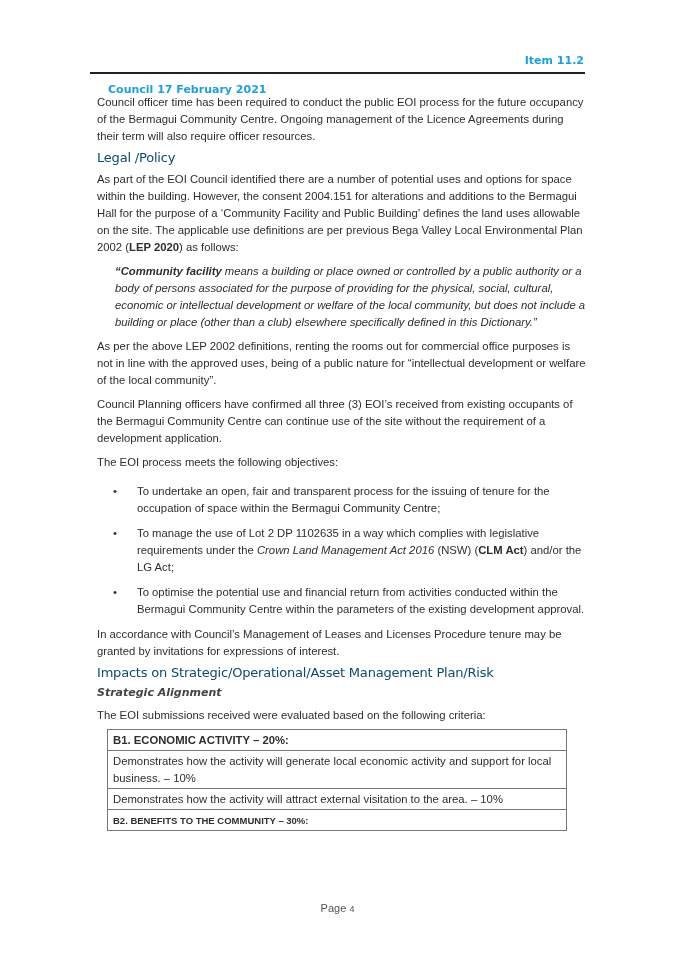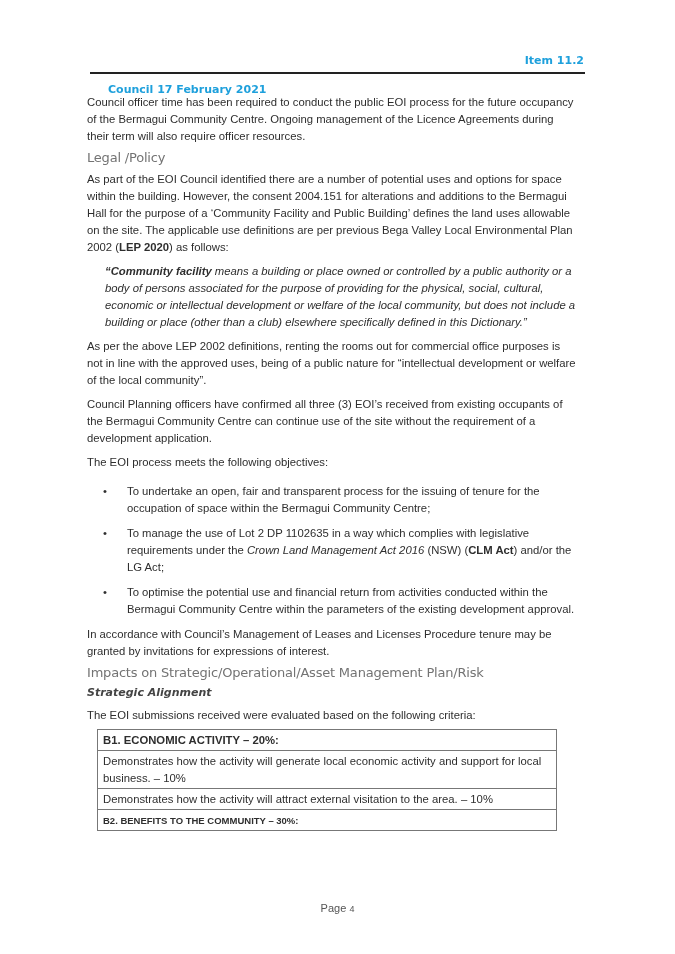--- a/index.html
+++ b/index.html
@@ -37,32 +37,32 @@
     .header-rule {
       position: absolute;
       left: 90px;
       top: 72px;
       width: 495px;
       height: 2px;
       background: #222;
     }
     .content {
       position: absolute;
-      left: 87px;
+      left: 97px;
       top: 94px;
       width: 490px;
       font-family: "Liberation Sans", sans-serif;
       font-size: 11.3px;
       line-height: 17px;
       color: #2e2e2e;
     }
     p { margin: 0 0 7px 0; }
     .h-blue {
       font-family: "DejaVu Sans", sans-serif;
-      color: #737373;
+      color: #0c4a6e;
       font-size: 13px;
       line-height: 17px;
       margin: -3px 0 5px 0;
       letter-spacing: -0.2px;
     }
     .quote {
       margin: 0 0 7px 18px;
       font-style: italic;
     }
     .bullets {

